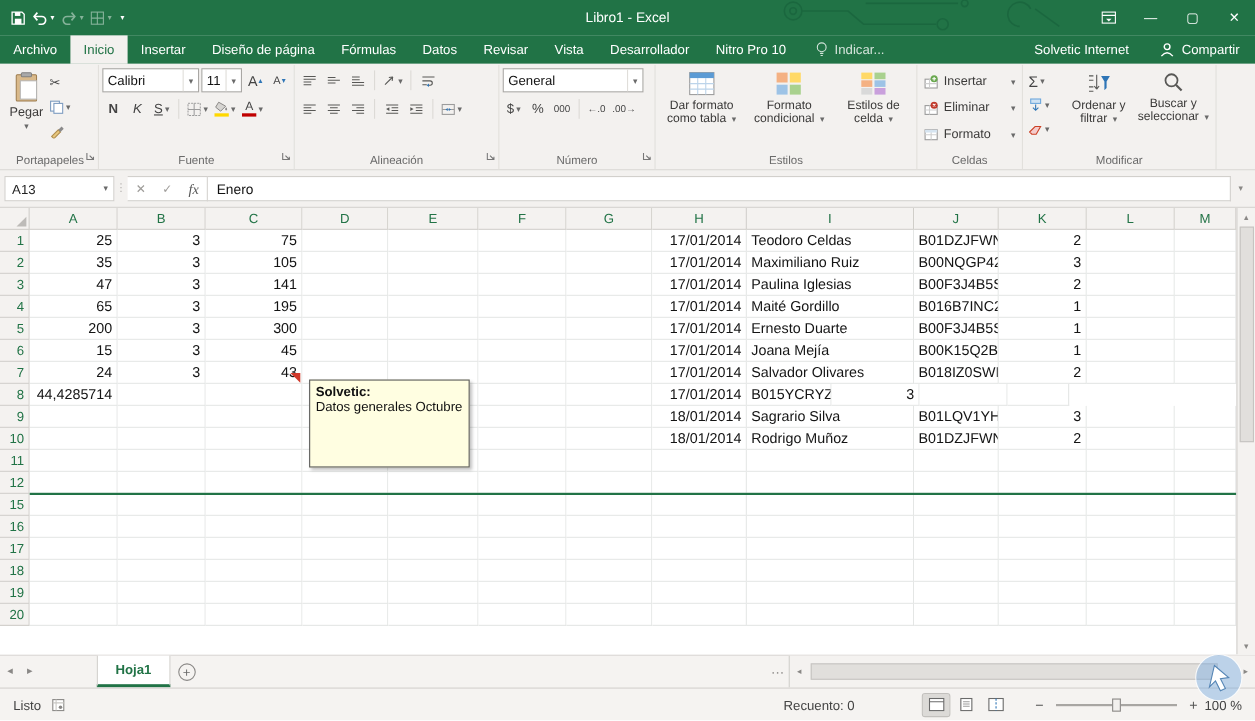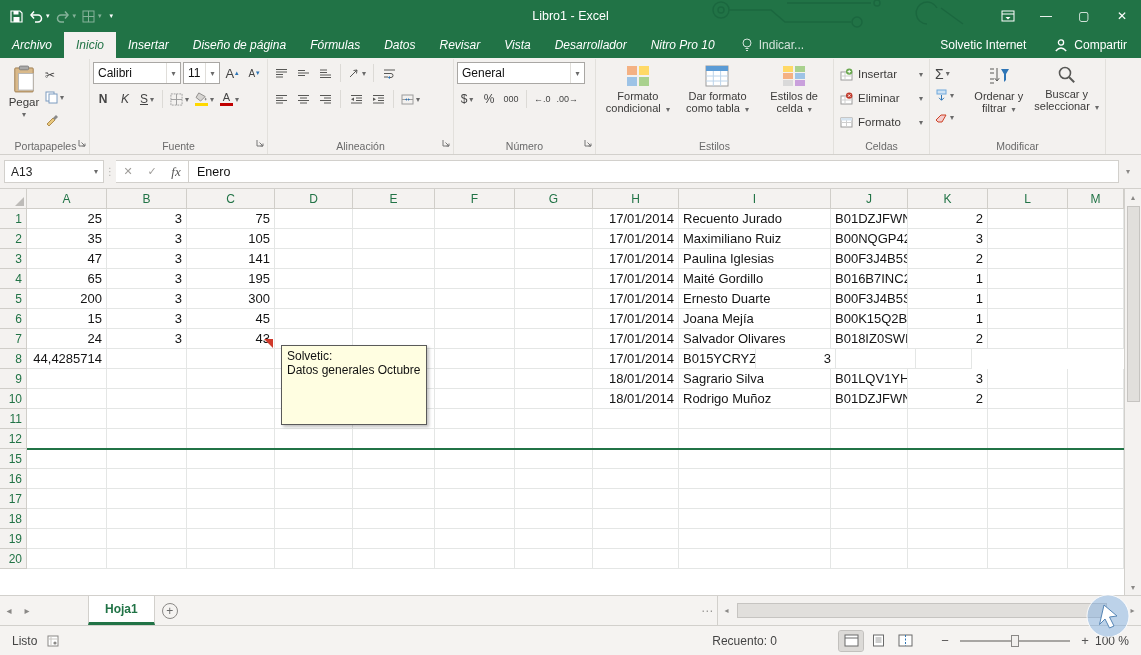--- a/index.html
+++ b/index.html
@@ -77,21 +77,21 @@
 .gh{background:#f4f2f0;border-right:1px solid #d0cec9;border-bottom:1px solid #d0cec9;color:#217346;font-size:12px;display:flex;align-items:center;justify-content:center;flex:none;}
 .gh.corner{width:27px;position:relative;}
 .gh.rh{width:27px;justify-content:flex-end;padding-right:4px;}
 .tri{position:absolute;right:2px;bottom:2px;width:0;height:0;border-left:9px solid transparent;border-bottom:9px solid #bdbbb8;}
 .gc{background:#fff;border-right:1px solid #e4e6e5;border-bottom:1px solid #e4e6e5;font-size:13px;color:#141414;display:flex;align-items:center;flex:none;overflow:hidden;white-space:nowrap;}
 .gc.ar{justify-content:flex-end;padding-right:4px;}
 .gc.al{justify-content:flex-start;padding-left:4px;}
 .hline{position:absolute;left:27px;right:17px;top:259px;height:2px;background:#217346;z-index:4;}
 .comment-indicator{position:absolute;left:264px;top:150px;width:0;height:0;border-top:9px solid #d0392b;border-left:9px solid transparent;z-index:5;}
 .comment-box{position:absolute;left:281px;top:156px;width:146px;height:80px;background:#fffee1;border:1px solid #5a5a5a;box-shadow:2px 2px 3px rgba(0,0,0,.25);padding:3px 5px;z-index:5;font-size:12px;color:#111;}
-.comment-title{font-weight:normal;}
+.comment-title{font-weight:bold;}
 .vscroll{position:absolute;top:0;right:0;bottom:0;width:17px;background:#f4f2f0;border-left:1px solid #d2d0cc;display:flex;flex-direction:column;align-items:center;z-index:6;}
 .sarrow{height:16px;width:17px;display:flex;align-items:center;justify-content:center;font-size:8px;color:#8a8886;flex:none;}
 .vthumb{width:13px;height:196px;background:#e1dfdc;border:1px solid #c6c4c1;margin-top:1px;flex:none;}
 .vfill{flex:1;}
 
 
 .sheetbar{height:30px;background:#f5f3f1;border-top:1px solid #d2d0cc;display:flex;align-items:stretch;font-size:12px;color:#444;flex:none;}
 .snav{width:18px;display:flex;align-items:center;justify-content:center;color:#8a8886;font-size:10px;}
 .sgap{width:52px;}
 .stab{padding:0 16px;background:#fff;border-left:1px solid #d2d0cc;border-right:1px solid #d2d0cc;border-bottom:3px solid #217346;display:flex;align-items:center;color:#217346;font-weight:bold;}
@@ -190,21 +190,21 @@
       <div class="win-btn">
           <span>▢</span>
         </div>
       <div class="win-btn">
           <span>✕</span>
         </div>
     </div>
   </div>
 
   <div class="tabbar">
-    <div id="ribbon-tabs" style="display:flex;align-items:stretch;font-style:italic;">
+    <div id="ribbon-tabs" style="display:flex;align-items:stretch;">
         <div class="rtab file">Archivo</div>
         <div class="rtab active">Inicio</div>
         <div class="rtab">Insertar</div>
         <div class="rtab">Diseño de página</div>
         <div class="rtab">Fórmulas</div>
         <div class="rtab">Datos</div>
         <div class="rtab">Revisar</div>
         <div class="rtab">Vista</div>
         <div class="rtab">Desarrollador</div>
         <div class="rtab">Nitro Pro 10</div>
@@ -454,34 +454,34 @@
       <div class="launcher"><svg width="8" height="8" viewBox="0 0 8 8">
             <path d="M1 1 v6 h6" fill="none" stroke="#777"></path>
             <path d="M3.5 3.5 L7 7 M7 4.5 V7 H4.5" fill="none" stroke="#777"></path>
           </svg></div>
     </div>
 
     <div class="rgroup" style="width:238px">
       <div class="rbody" style="gap:2px;">
         <div class="bigv" style="width:78px">
           <svg width="24" height="22" viewBox="0 0 24 22">
+              <rect x="1" y="1" width="22" height="20" fill="#fff" stroke="#9c9c9c"></rect>
+              <rect x="1" y="1" width="22" height="5" fill="#5b9bd5"></rect>
+              <path d="M1 11 h22 M1 16 h22 M8.3 6 v15 M15.6 6 v15" stroke="#bcd4ea"></path>
+            </svg>
+          <span class="bigvtxt"><span>Dar formato como tabla</span> <span class="dd">▾</span></span>
+        </div>
+        <div class="bigv" style="width:78px">
+          <svg width="24" height="22" viewBox="0 0 24 22">
               <rect x="1" y="1" width="10" height="9" fill="#f4b183"></rect>
               <rect x="13" y="1" width="10" height="9" fill="#ffd966"></rect>
               <rect x="1" y="12" width="10" height="9" fill="#9dc3e6"></rect>
               <rect x="13" y="12" width="10" height="9" fill="#a9d18e"></rect>
             </svg>
           <span class="bigvtxt"><span>Formato condicional</span> <span class="dd">▾</span></span>
-        </div>
-        <div class="bigv" style="width:78px">
-          <svg width="24" height="22" viewBox="0 0 24 22">
-              <rect x="1" y="1" width="22" height="20" fill="#fff" stroke="#9c9c9c"></rect>
-              <rect x="1" y="1" width="22" height="5" fill="#5b9bd5"></rect>
-              <path d="M1 11 h22 M1 16 h22 M8.3 6 v15 M15.6 6 v15" stroke="#bcd4ea"></path>
-            </svg>
-          <span class="bigvtxt"><span>Dar formato como tabla</span> <span class="dd">▾</span></span>
         </div>
         <div class="bigv" style="width:72px">
           <svg width="24" height="22" viewBox="0 0 24 22">
               <rect x="1" y="1" width="10" height="6" fill="#ffd966"></rect>
               <rect x="13" y="1" width="10" height="6" fill="#a9d18e"></rect>
               <rect x="1" y="8" width="10" height="6" fill="#f4b183"></rect>
               <rect x="13" y="8" width="10" height="6" fill="#9dc3e6"></rect>
               <rect x="1" y="15" width="10" height="6" fill="#d9d9d9"></rect>
               <rect x="13" y="15" width="10" height="6" fill="#c9a0dc"></rect>
             </svg>
@@ -621,21 +621,21 @@
         <div class="grow">
           <div class="gh rh">1</div>
           <div class="gc ar" style="width:80px">25</div>
           <div class="gc ar" style="width:80px">3</div>
           <div class="gc ar" style="width:88px">75</div>
           <div class="gc ar" style="width:78px"></div>
           <div class="gc ar" style="width:82px"></div>
           <div class="gc ar" style="width:80px"></div>
           <div class="gc ar" style="width:78px"></div>
           <div class="gc ar" style="width:86px">17/01/2014</div>
-          <div class="gc al" style="width:152px">Recuento Jurado</div>
+          <div class="gc al" style="width:152px">Teodoro Celdas</div>
           <div class="gc al" style="width:77px">B01DZJFWN0</div>
           <div class="gc ar" style="width:80px">2</div>
           <div class="gc ar" style="width:80px"></div>
           <div class="gc ar" style="width:56px"></div>
         </div>
         <div class="grow">
           <div class="gh rh">2</div>
           <div class="gc ar" style="width:80px">35</div>
           <div class="gc ar" style="width:80px">3</div>
           <div class="gc ar" style="width:88px">105</div>

